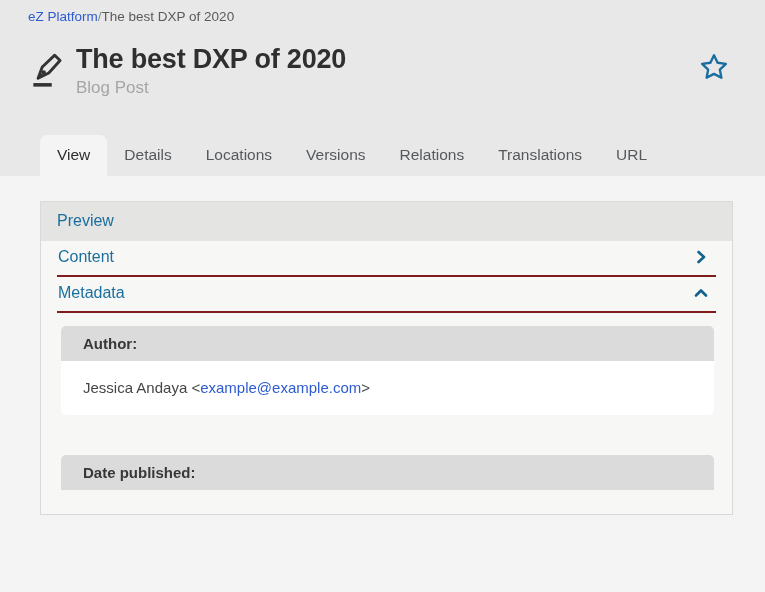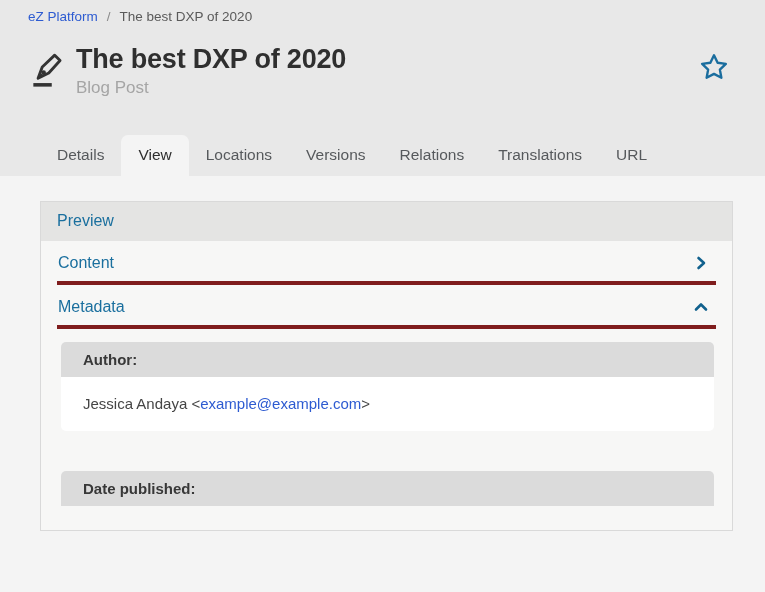--- a/index.html
+++ b/index.html
@@ -15,21 +15,20 @@
   .header {
     background: #e8e8e8;
     height: 176px;
     position: relative;
   }
   .breadcrumb {
     padding: 9px 28px 0 28px;
     font-size: 13.5px;
     display: flex;
     align-items: center;
-    gap: 9px;
   }
   .breadcrumb .bc-link { color: #2d5bd1; text-decoration: none; cursor: pointer; }
   .breadcrumb .bc-sep { color: #8a8a8a; }
   .breadcrumb .bc-current { color: #5a5a5a; }
 
   .title-row {
     display: flex;
     align-items: flex-start;
     padding: 20px 26px 0 28px;
   }
@@ -84,22 +83,22 @@
     padding-bottom: 24px;
   }
   .preview-bar {
     background: #e4e4e3;
     padding: 10px 16px 11px 16px;
     font-size: 16px;
     color: #1a6f9e;
   }
   .accordion-row {
     margin: 0 16px;
-    padding: 13px 2px 9px 1px;
-    border-bottom: 4px solid #7f1d1d;
+    padding: 7px 2px 9px 1px;
+    border-bottom: 2px solid #7f1d1d;
     display: flex;
     align-items: center;
     justify-content: space-between;
     font-size: 16px;
     color: #1a6f9e;
     cursor: pointer;
   }
   .accordion-row .chev { width: 14px; height: 14px; margin-right: 6px; flex: 0 0 auto; }
 
   .meta-card { margin: 13px 18px 0 20px; }
@@ -148,22 +147,22 @@
     <button class="star-btn" title="">
       <span>
         <svg viewBox="0 0 24 24" width="30" height="30">
           <path d="M12 2.6 L14.9 8.6 L21.5 9.5 L16.7 14.1 L17.9 20.6 L12 17.5 L6.1 20.6 L7.3 14.1 L2.5 9.5 L9.1 8.6 Z" fill="none" stroke="#1a6d9e" stroke-width="1.9" stroke-linejoin="round"></path>
         </svg>
       </span>
     </button>
   </div>
 
   <div class="tabs">
+    <div class="tab active">View</div>
     <div class="tab">Details</div>
-    <div class="tab active">View</div>
     <div class="tab">Locations</div>
     <div class="tab">Versions</div>
     <div class="tab">Relations</div>
     <div class="tab">Translations</div>
     <div class="tab">URL</div>
   </div>
 
 </div>
 
 <div class="content">

